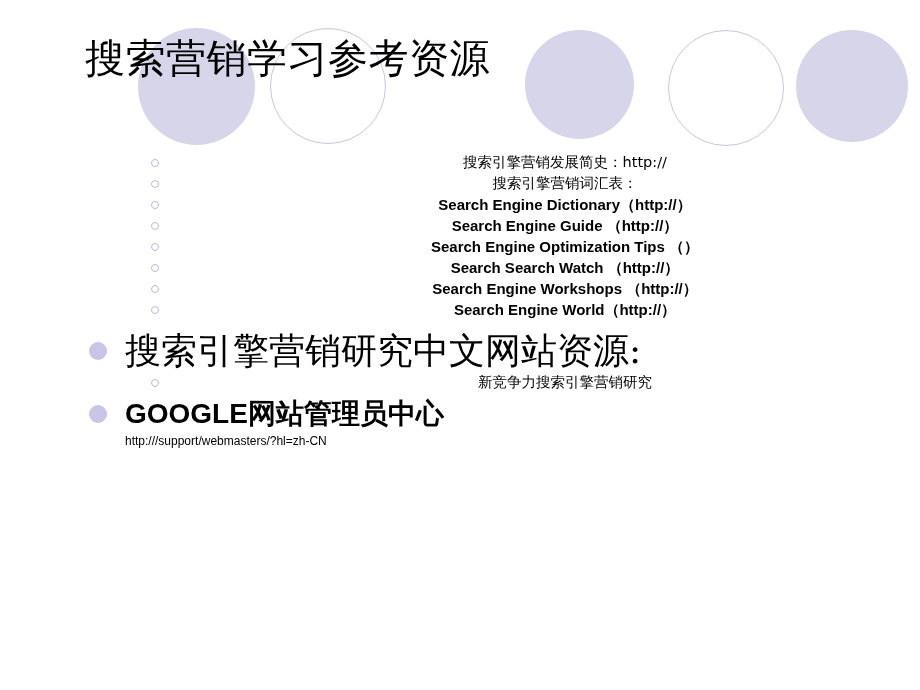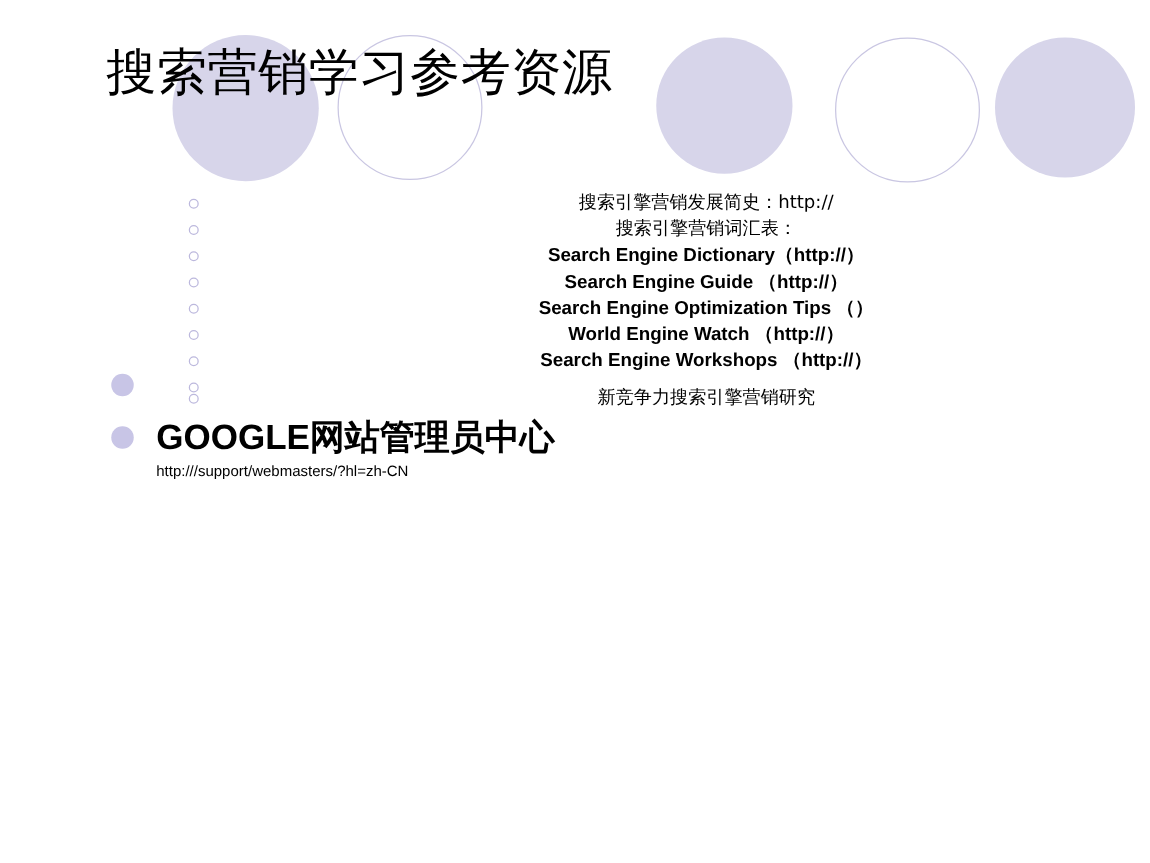--- a/index.html
+++ b/index.html
@@ -177,37 +177,39 @@
         <li class="l2 latin">
           <span class="ring"></span>
           <span>Search Engine Guide （http://）</span>
         </li>
         <li class="l2 latin">
           <span class="ring"></span>
           <span>Search Engine Optimization Tips （）</span>
         </li>
         <li class="l2 latin">
           <span class="ring"></span>
-          <span>World Engine Watch （http://）</span>
+          <span>Search Search Watch （http://）</span>
         </li>
         <li class="l2 latin">
           <span class="ring"></span>
           <span>Search Engine Workshops （http://）</span>
         </li>
         <li class="l2 latin">
           <span class="ring"></span>
+          <span>Search Engine World（http://）</span>
         </li>
       </ul>
     </div>
 
     <div class="gap-b"></div>
 
     <div class="l1">
       <div class="l1-head">
         <span class="dot"></span>
+        <span>搜索引擎营销研究中文网站资源:</span>
       </div>
       <ul class="l2-list">
         <li class="l2 cjk">
           <span class="ring"></span>
           <span>新竞争力搜索引擎营销研究</span>
         </li>
       </ul>
     </div>
 
     <div class="gap-c"></div>

